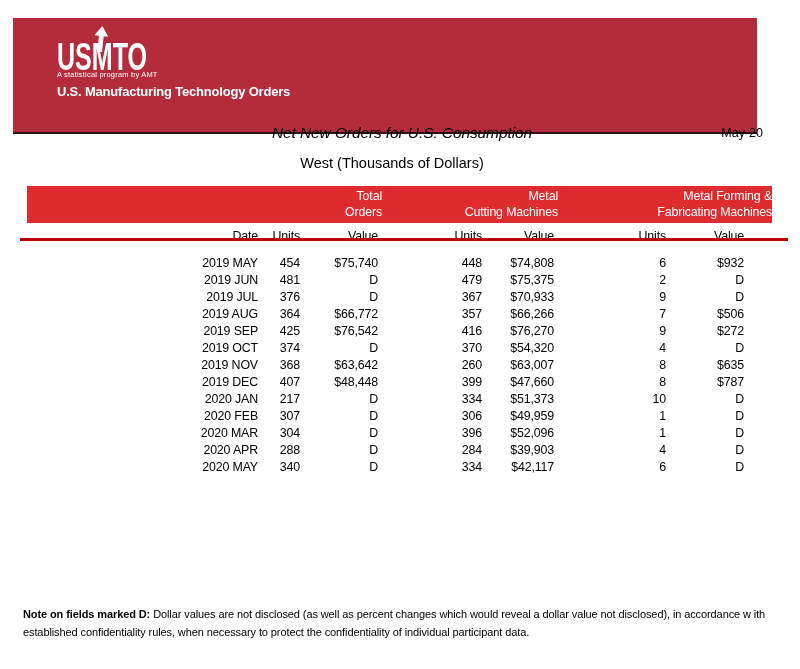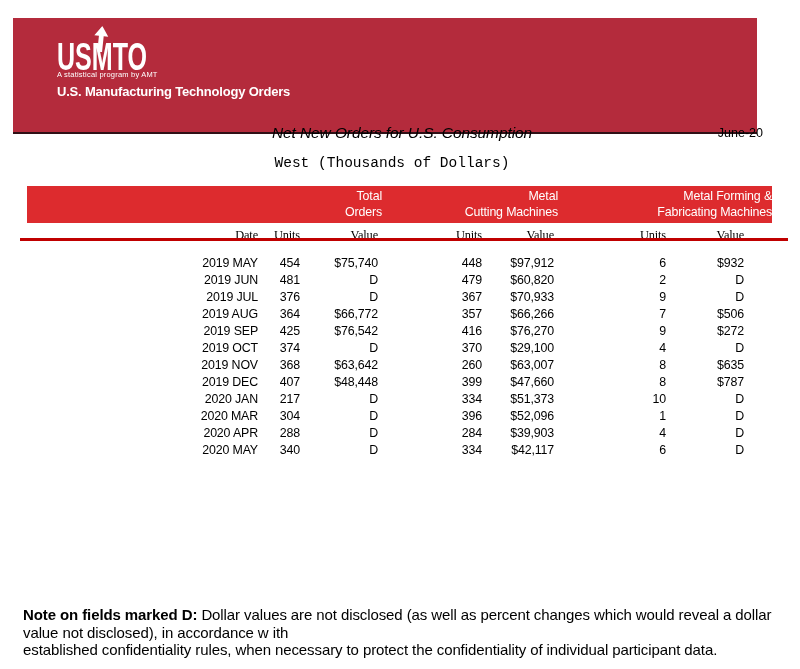--- a/index.html
+++ b/index.html
@@ -22,61 +22,61 @@
   .logo-arrow { position:absolute; left:36px; top:-12px; transform:rotate(6deg); }
   .tagline { position:absolute; left:44px; top:52px; font-size:7.5px; color:#fff; letter-spacing:0.2px;text-align:center; }
   .program { position:absolute; left:44px; top:66px; font-size:13px; font-weight:bold; color:#fff; letter-spacing:-0.2px; }
 
   
   .report-title {
     position:absolute; left:20px; right:16px; top:124px; text-align:center;
     font-size:15.5px; font-style:italic; letter-spacing:-0.1px;
   }
   .report-date { position:absolute; right:37px; top:126px; font-size:12.5px; }
-  .subtitle { position:absolute; left:0; right:16px; top:155px; text-align:center; font-size:14.5px;font-family:Liberation Mono, monospace; }
+  .subtitle { position:absolute; left:0; right:16px; top:155px; text-align:center; font-size:14.5px; }
 
   
   .orders-table {
     position:absolute; left:27px; top:186px; width:745px;
     border-collapse:collapse; table-layout:fixed;
     font-size:12.4px; letter-spacing:-0.15px;
   }
   .orders-table td { padding:0 4px 0 0; text-align:right; overflow:hidden; white-space:nowrap; }
   .row-band td { height:35px; background:var(--band-red,#dd2b2e); color:#fff; }
   .band-cell { padding:2px 0 0 0 !important; text-align:right; vertical-align:top; line-height:16px; }
-  .row-labels td { height:25px;font-family:Liberation Serif, serif; }
+  .row-labels td { height:25px; }
   .row-gap td { height:6px; padding:0; }
   .orders-table tbody td { height:17px; }
 
   .divider { position:absolute; left:20px; top:238px; width:768px; height:3px; background:var(--divider-red,#c00000); }
 
   
   .footnote {
     position:absolute; left:23px; top:606px; width:762px;
-    font-size:15px; line-height:17.5px; letter-spacing:-0.1px;
+    font-size:11px; line-height:17.5px; letter-spacing:-0.1px;
   }
 </style>
 </head>
 <body>
 
 <div class="page">
 
   <div class="banner">
     <div class="logo">
       <span class="logo-text">USMTO</span>
       <svg class="logo-arrow" width="16" height="26" viewBox="0 0 16 26">
         <polygon points="8,0 1,10 5.6,10 5.6,26 10.4,26 10.4,10 15,10" fill="#ffffff"></polygon>
       </svg>
     </div>
     <div class="tagline">A statistical program by AMT</div>
     <div class="program">U.S. Manufacturing Technology Orders</div>
   </div>
 
   <div class="report-title">Net New Orders for U.S. Consumption</div>
-  <div class="report-date">June-20</div>
+  <div class="report-date">May-20</div>
   <div class="subtitle">West (Thousands of Dollars)</div>
 
   <table class="orders-table">
     <colgroup>
       <col style="width:235px">
         <col style="width:42px">
         <col style="width:78px">
       <col style="width:104px">
         <col style="width:72px">
         <col style="width:112px">
@@ -112,31 +112,31 @@
       <tr class="row-gap">
         <td colspan="8"></td>
       </tr>
     </thead>
     <tbody>
         <tr>
           <td>2019 MAY</td>
           <td>454</td>
           <td>$75,740</td>
           <td>448</td>
-          <td>$97,912</td>
+          <td>$74,808</td>
           <td>6</td>
           <td>$932</td>
           <td></td>
         </tr>
         <tr>
           <td>2019 JUN</td>
           <td>481</td>
           <td>D</td>
           <td>479</td>
-          <td>$60,820</td>
+          <td>$75,375</td>
           <td>2</td>
           <td>D</td>
           <td></td>
         </tr>
         <tr>
           <td>2019 JUL</td>
           <td>376</td>
           <td>D</td>
           <td>367</td>
           <td>$70,933</td>
@@ -162,21 +162,21 @@
           <td>$76,270</td>
           <td>9</td>
           <td>$272</td>
           <td></td>
         </tr>
         <tr>
           <td>2019 OCT</td>
           <td>374</td>
           <td>D</td>
           <td>370</td>
-          <td>$29,100</td>
+          <td>$54,320</td>
           <td>4</td>
           <td>D</td>
           <td></td>
         </tr>
         <tr>
           <td>2019 NOV</td>
           <td>368</td>
           <td>$63,642</td>
           <td>260</td>
           <td>$63,007</td>
@@ -198,20 +198,30 @@
           <td>2020 JAN</td>
           <td>217</td>
           <td>D</td>
           <td>334</td>
           <td>$51,373</td>
           <td>10</td>
           <td>D</td>
           <td></td>
         </tr>
         <tr>
+          <td>2020 FEB</td>
+          <td>307</td>
+          <td>D</td>
+          <td>306</td>
+          <td>$49,959</td>
+          <td>1</td>
+          <td>D</td>
+          <td></td>
+        </tr>
+        <tr>
           <td>2020 MAR</td>
           <td>304</td>
           <td>D</td>
           <td>396</td>
           <td>$52,096</td>
           <td>1</td>
           <td>D</td>
           <td></td>
         </tr>
         <tr>

